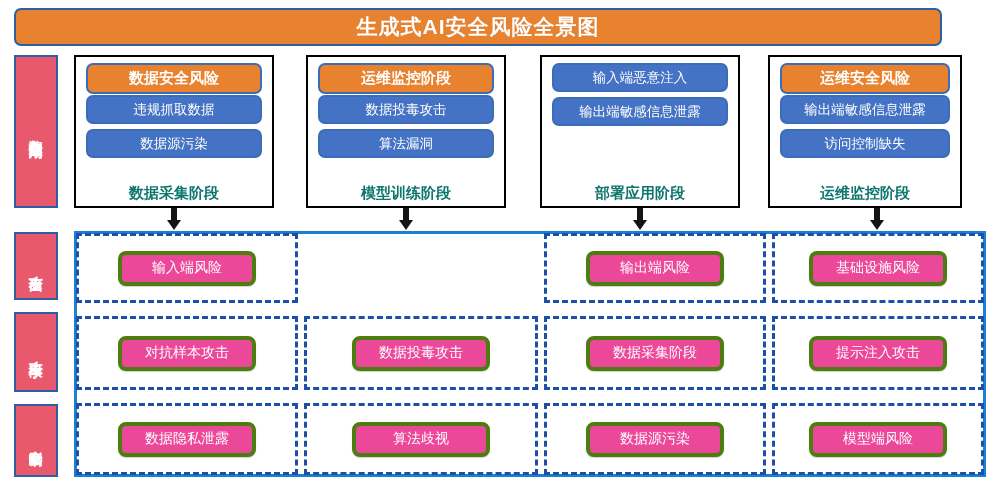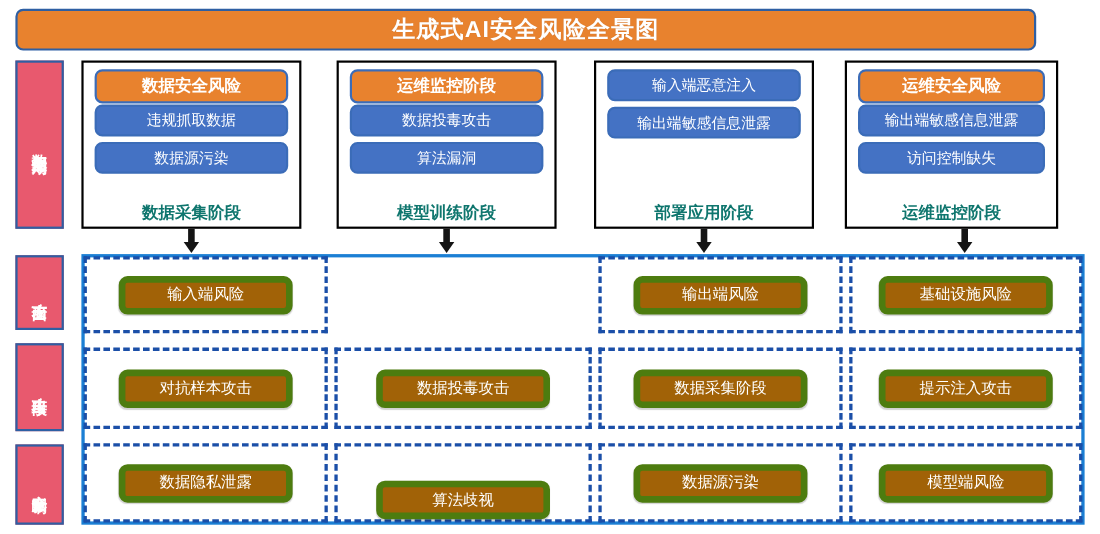--- a/index.html
+++ b/index.html
@@ -126,24 +126,24 @@
   }
   .gcell {
     position: absolute;
     border: 3px dashed #1B4FA8;
     background: transparent;
     display: flex;
     align-items: center;
     justify-content: center;
   }
   .ybox {
-    width: 158px;
+    width: 138px;
     height: 35px;
-    background: #a16207;
-    border: 6px solid #4d7c0f;
+    background: #ec4899;
+    border: 4px solid #4d7c0f;
     border-radius: 8px;
     color: #ffffff;
     font-size: 14px;
     display: flex; align-items: center; justify-content: center;
     white-space: nowrap;
     box-shadow: 0 1px 1px rgba(0,0,0,.18);
   }
 </style>
 </head>
 <body>
@@ -222,21 +222,21 @@
   <div class="gcell" style="left:544px; top:316px; width:222px; height:74px;">
     <div class="ybox">数据采集阶段</div>
   </div>
   <div class="gcell" style="left:772px; top:316px; width:212px; height:74px;">
     <div class="ybox">提示注入攻击</div>
   </div>
 
   <div class="gcell" style="left:76px;  top:403px; width:222px; height:72px;">
     <div class="ybox">数据隐私泄露</div>
   </div>
-  <div class="gcell" style="left:304px; top:403px; width:234px; height:72px;align-items:flex-end;">
+  <div class="gcell" style="left:304px; top:403px; width:234px; height:72px;">
     <div class="ybox">算法歧视</div>
   </div>
   <div class="gcell" style="left:544px; top:403px; width:222px; height:72px;">
     <div class="ybox">数据源污染</div>
   </div>
   <div class="gcell" style="left:772px; top:403px; width:212px; height:72px;">
     <div class="ybox">模型端风险</div>
   </div>
 
 </div>

